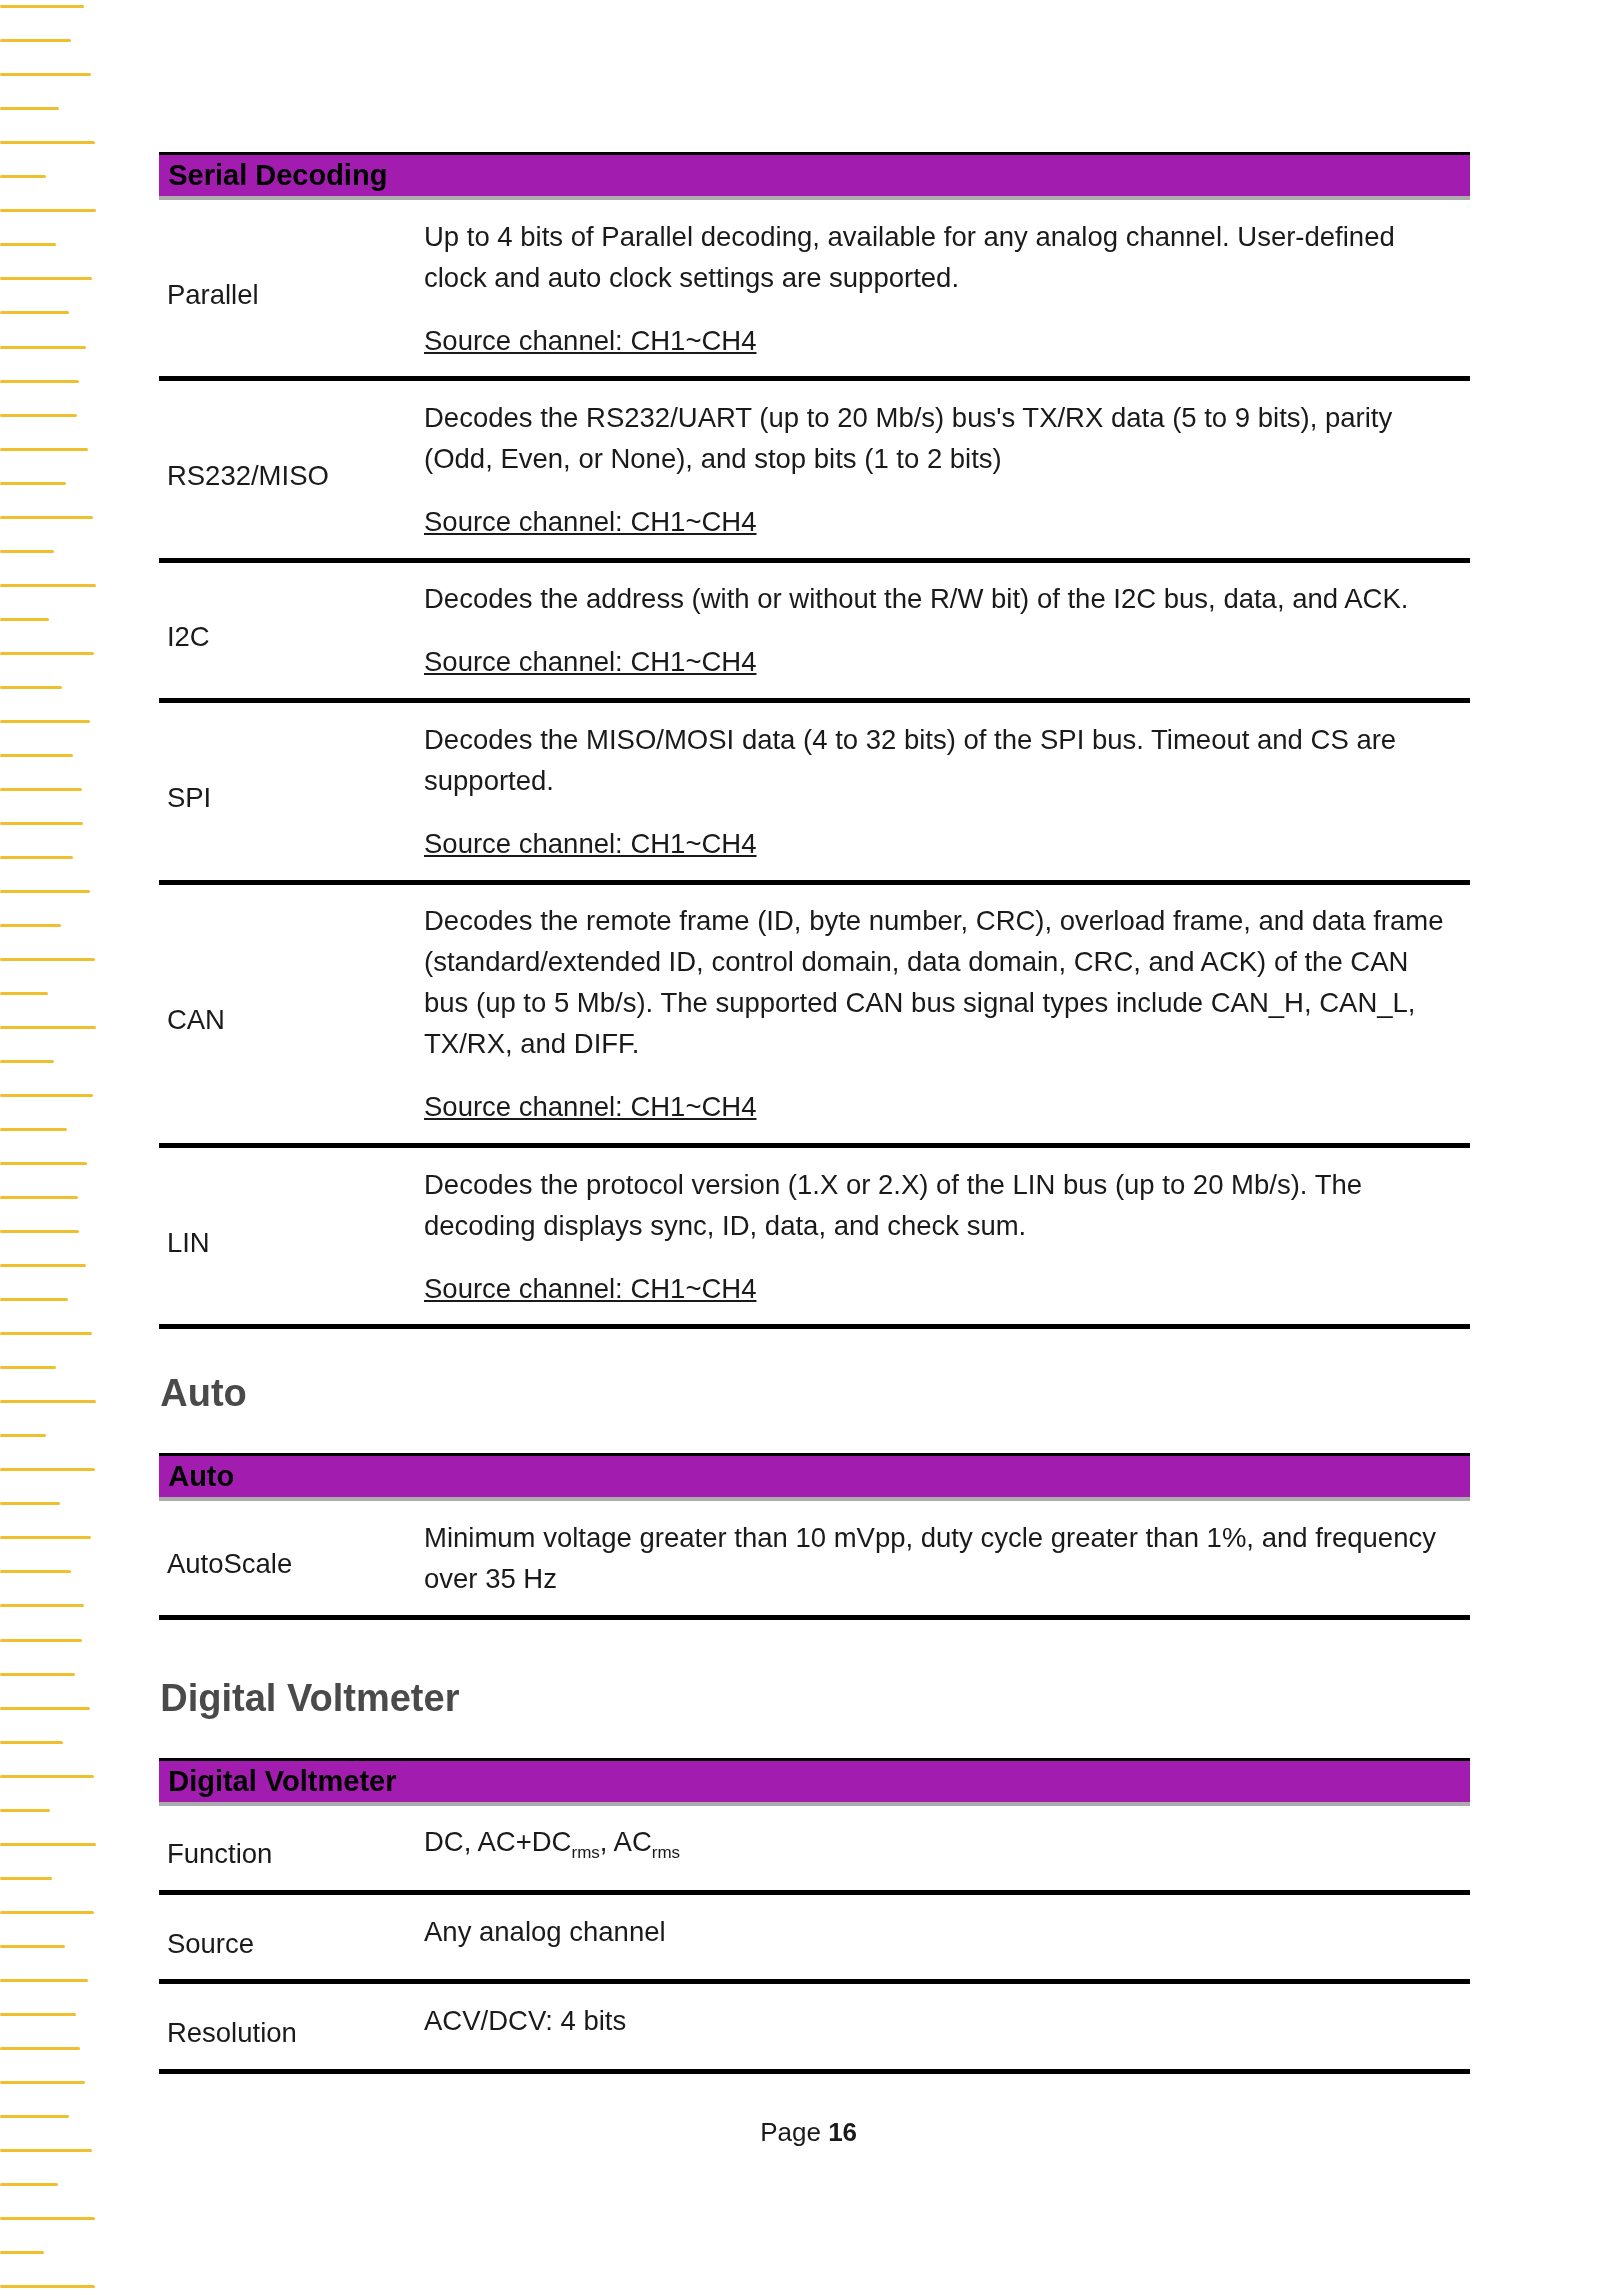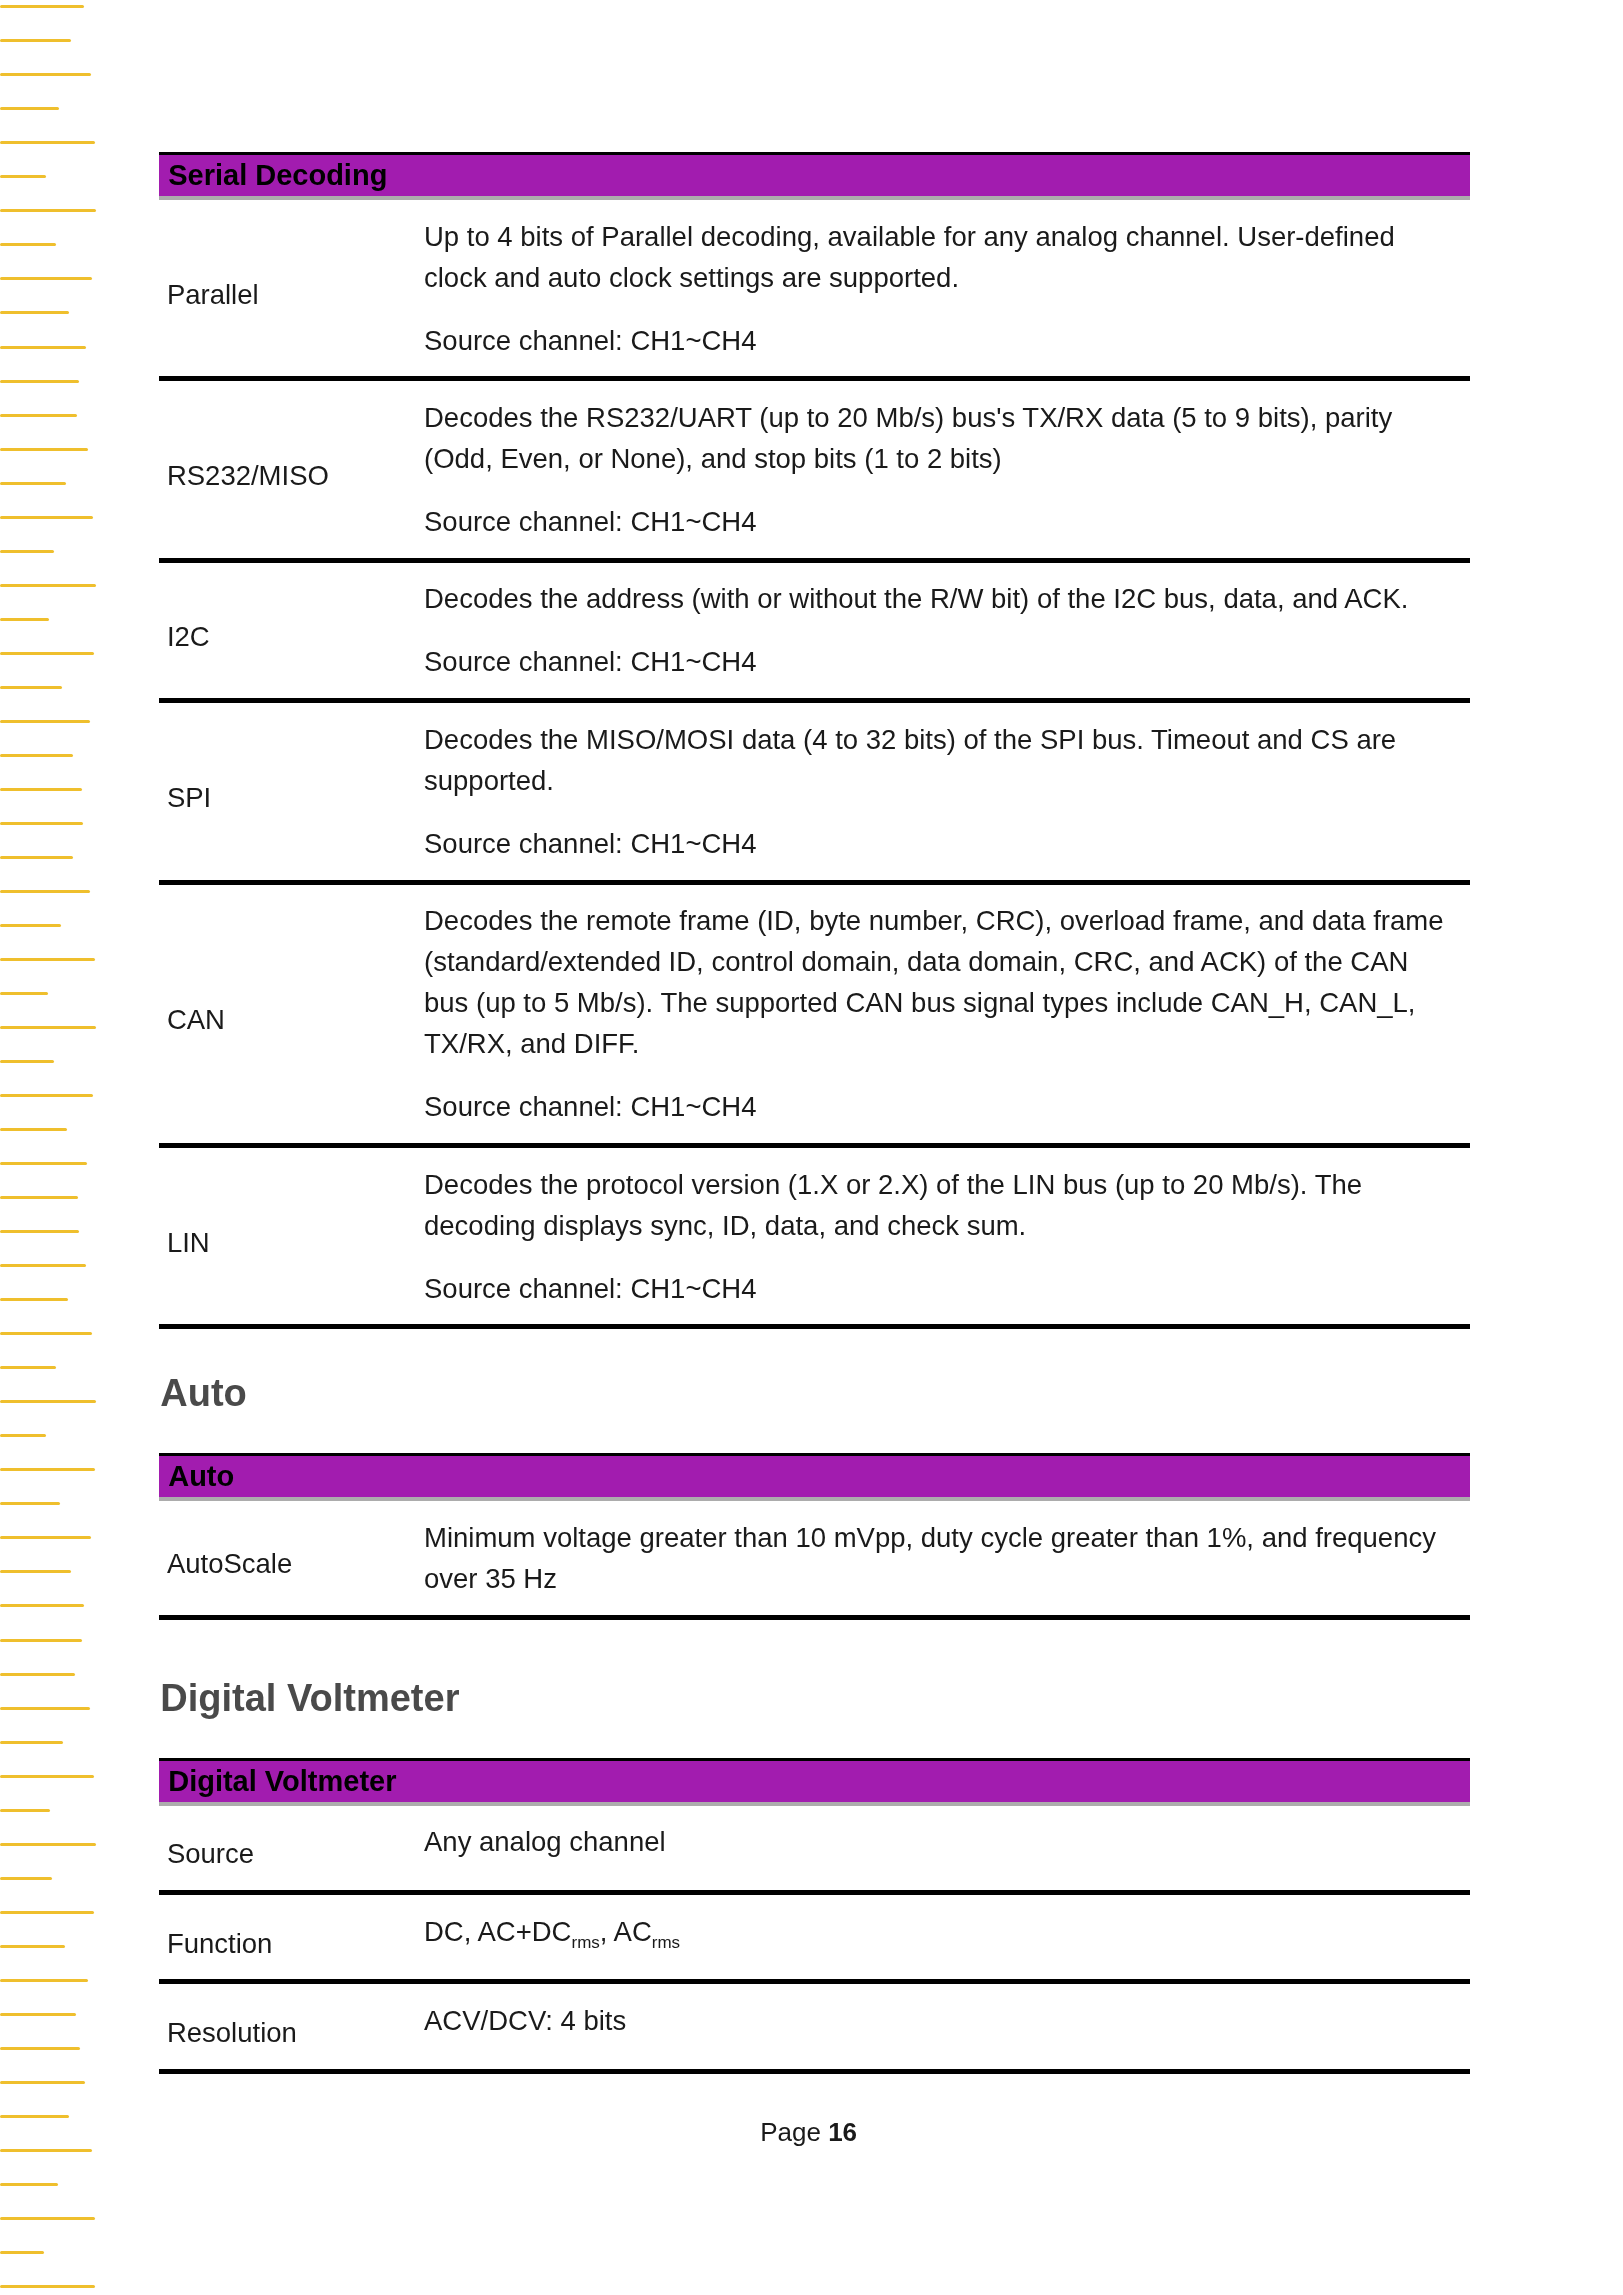--- a/index.html
+++ b/index.html
@@ -57,21 +57,21 @@
     display: flex;
     align-items: center;
     padding: 15.7px 6.5px 15.7px 7.9px;
     margin-top: 12px;
   }
   .cell-desc {
     flex: 1;
     padding: 15.7px 19.6px 15.7px 0;
   }
   .cell-desc p { margin: 0; }
-  .cell-desc p.source { margin-top: 22px; }
+  .cell-desc p.source { margin-top: 22px; text-decoration: underline; }
   sub {
     font-size: 17px;
     line-height: 0;
     vertical-align: -6.5px;
   }
   h2.section-heading {
     font-size: 38px;
     line-height: 46px;
     color: #4A4A4A;
     font-weight: bold;
@@ -232,30 +232,30 @@
   </div>
 
   <h2 class="section-heading mt-more">Digital Voltmeter</h2>
 
   <div class="spec-table">
     <div class="table-head">
       <span>Digital Voltmeter</span>
     </div>
 
     <div class="trow">
+      <div class="cell-label">Function</div>
+      <div class="cell-desc">
+        <p><span>DC, AC+DC</span><sub>rms</sub><span>, AC</span><sub>rms</sub></p>
+      </div>
+    </div>
+
+    <div class="trow">
       <div class="cell-label">Source</div>
       <div class="cell-desc">
         <p>Any analog channel</p>
-      </div>
-    </div>
-
-    <div class="trow">
-      <div class="cell-label">Function</div>
-      <div class="cell-desc">
-        <p><span>DC, AC+DC</span><sub>rms</sub><span>, AC</span><sub>rms</sub></p>
       </div>
     </div>
 
     <div class="trow">
       <div class="cell-label">Resolution</div>
       <div class="cell-desc">
         <p>ACV/DCV: 4 bits</p>
       </div>
     </div>
 

